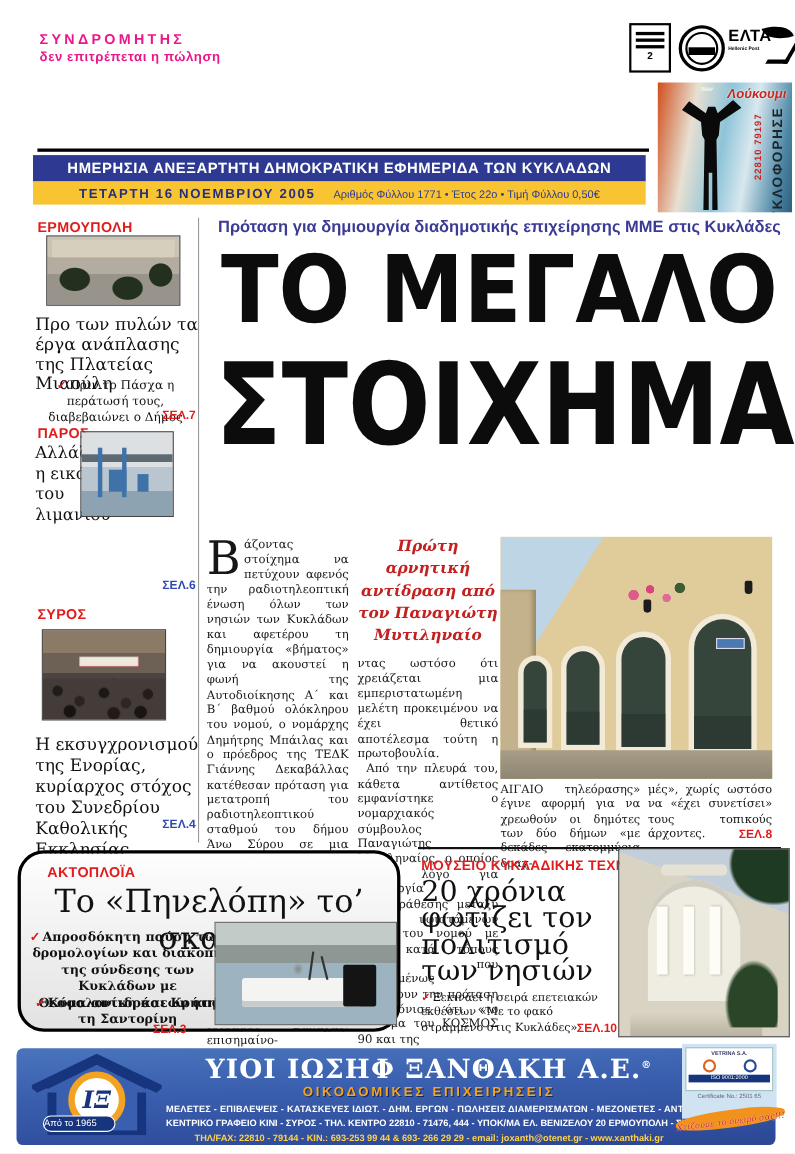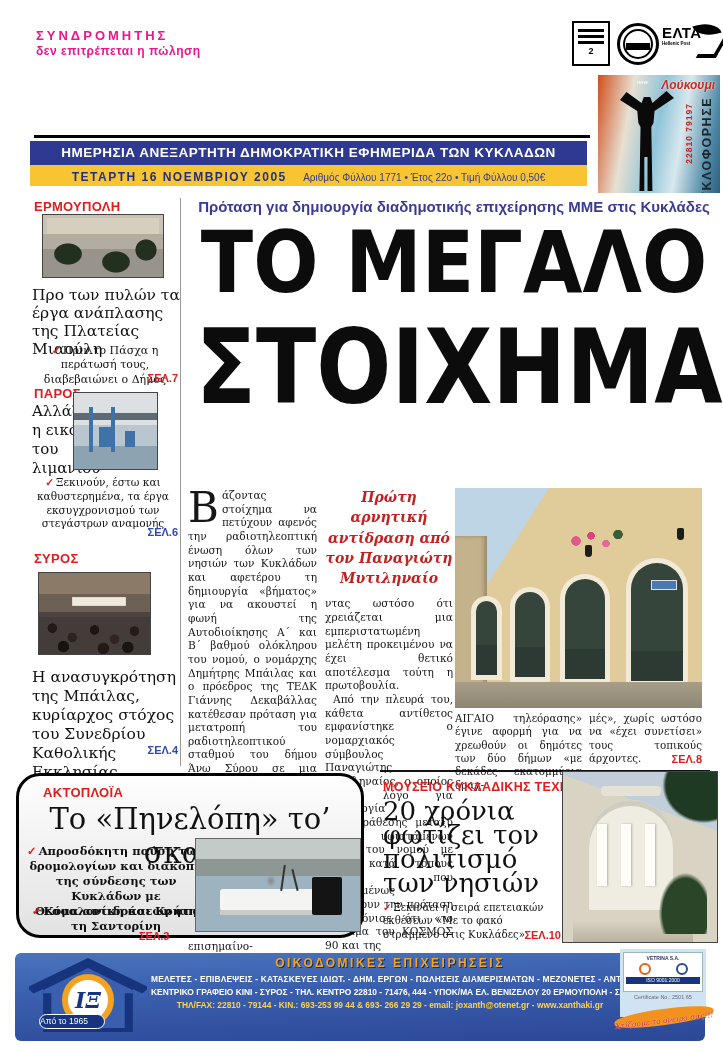--- a/index.html
+++ b/index.html
@@ -208,31 +208,28 @@
 
   <div class="abs seclabel" style="left:34px;top:386px;">ΠΑΡΟΣ</div>
   <div class="abs serifh" style="left:32px;top:402px;width:72px;font-size:15px;line-height:19px;">Αλλάζει η εικόνα του λιμανιού</div>
   <div class="abs ph ph-paros" style="left:73px;top:392px;width:85px;height:78px;">
     <div class="roof"></div>
     <div class="post" style="left:18%;"></div>
     <div class="post" style="left:44%;"></div>
     <div class="box" style="left:30%;top:45%;width:16px;height:20px;"></div>
     <div class="box" style="left:62%;top:50%;width:10px;height:16px;"></div>
   </div>
-  <div class="abs bullet" style="left:28px;top:476px;width:150px;font-size:10.6px;">
-    <span class="chk">✓</span><span>Ξεκινούν, έστω και καθυστερημένα, τα έργα εκσυγχρονισμού των στεγάστρων αναμονής</span>
-  </div>
   <div class="abs pgref pgblue" style="left:28px;top:526px;width:150px;">ΣΕΛ.6</div>
 
   <div class="abs seclabel" style="left:34px;top:551px;">ΣΥΡΟΣ</div>
   <div class="abs ph ph-syros" style="left:38px;top:572px;width:113px;height:83px;">
     <div class="ban"></div>
     <div class="crowd"></div>
   </div>
-  <div class="abs serifh" style="left:32px;top:668px;width:150px;font-size:15.5px;line-height:19px;">Η ανασυγκρότηση της Μπάιλας, κυρίαρχος στόχος του Συνεδρίου Καθολικής Εκκλησίας</div>
+  <div class="abs serifh" style="left:32px;top:668px;width:150px;font-size:15.5px;line-height:19px;">Η εκσυγχρονισμού της Ενορίας, κυρίαρχος στόχος του Συνεδρίου Καθολικής Εκκλησίας</div>
   <div class="abs pgref pgblue" style="left:28px;top:744px;width:150px;">ΣΕΛ.4</div>
 
   <div class="abs kicker">Πρόταση για δημιουργία διαδημοτικής επιχείρησης ΜΜΕ στις Κυκλάδες</div>
   <div class="abs hl hl1">ΤΟ ΜΕΓΑΛΟ</div>
   <div class="abs hl hl2">ΣΤΟΙΧΗΜΑ</div>
 
   <div class="abs bodytxt" style="left:188px;top:489px;width:129px;height:278px;">
     <span class="dropcap">Β</span><span>άζοντας στοίχημα να πετύχουν αφενός την ραδιοτηλεοπτική ένωση όλων των νησιών των Κυκλάδων και αφετέρου τη δημιουργία «βήματος» για να ακουστεί η φωνή της Αυτοδιοίκησης Α΄ και Β΄ βαθμού ολόκληρου του νομού, ο νομάρχης Δημήτρης Μπάιλας και ο πρόεδρος της ΤΕΔΚ Γιάννης Δεκαβάλλας κατέθεσαν πρόταση για μετατροπή του ραδιοτηλεοπτικού σταθμού του δήμου Άνω Σύρου σε μια διαδημοτική επιχείρηση για όλες τις Κυκλάδες, στην οποία θα συμμετέχουν η Νομαρχιακή Αυτοδιοίκηση, όπως επίσης και όσοι δήμοι και κοινότητες το επιθυμούν. Καταρχήν θετικός δήλωσε ο δήμαρχος Άνω Σύρου Ισίδωρος Σαλάχας, επισημαίνο-</span>
   </div>
   <div class="abs" style="left:325px;top:487px;width:128px;height:280px;">
@@ -306,20 +303,21 @@
   <div class="abs ad">
     <div class="housewrap">
       <div class="house"></div>
       <div class="housein"></div>
       <div class="ring">
         <span class="mono">ΙΞ</span>
       </div>
       <div class="ribbon">Από το 1965</div>
     </div>
     <div class="mid">
+      <div class="company"><span>ΥΙΟΙ  ΙΩΣΗΦ  ΞΑΝΘΑΚΗ  Α.Ε.</span><sup>®</sup></div>
       <div class="tagline">ΟΙΚΟΔΟΜΙΚΕΣ ΕΠΙΧΕΙΡΗΣΕΙΣ</div>
       <div class="l1">ΜΕΛΕΤΕΣ - ΕΠΙΒΛΕΨΕΙΣ - ΚΑΤΑΣΚΕΥΕΣ ΙΔΙΩΤ. - ΔΗΜ. ΕΡΓΩΝ - ΠΩΛΗΣΕΙΣ ΔΙΑΜΕΡΙΣΜΑΤΩΝ - ΜΕΖΟΝΕΤΕΣ - ΑΝΤΙΠΑΡΟΧΕΣ</div>
       <div class="l2">ΚΕΝΤΡΙΚΟ ΓΡΑΦΕΙΟ ΚΙΝΙ - ΣΥΡΟΣ - ΤΗΛ. ΚΕΝΤΡΟ 22810 - 71476, 444 - ΥΠΟΚ/ΜΑ ΕΛ. ΒΕΝΙΖΕΛΟΥ 20 ΕΡΜΟΥΠΟΛΗ - ΣΥΡΟΣ</div>
       <div class="l3">ΤΗΛ/FAX: 22810 - 79144 - ΚΙΝ.: 693-253 99 44 &amp; 693- 266 29 29 - email: joxanth@otenet.gr - www.xanthaki.gr</div>
     </div>
     <div class="cert">
       <div class="card">
         <div class="ctitle">VETRINA S.A.</div>
         <div class="logos">
           <div class="c1"></div>

